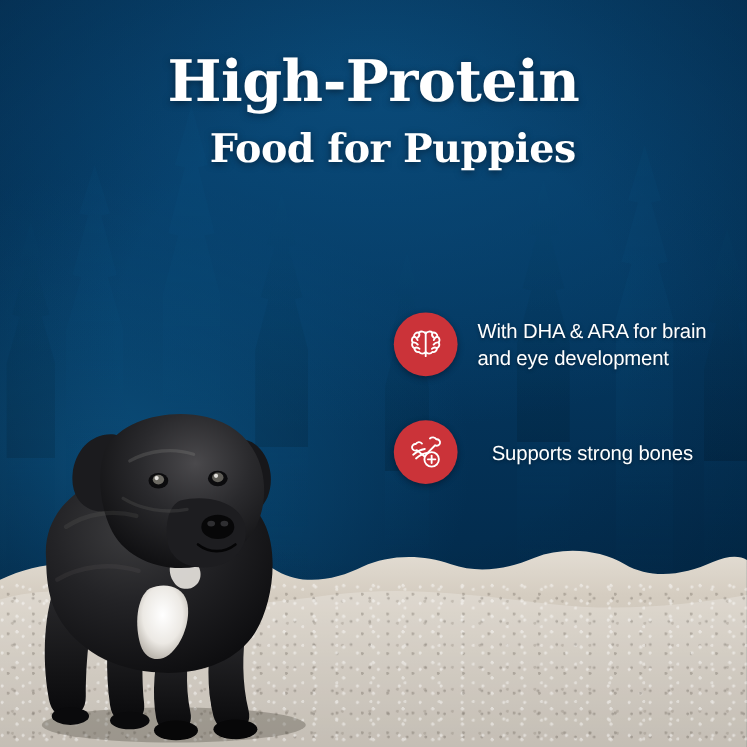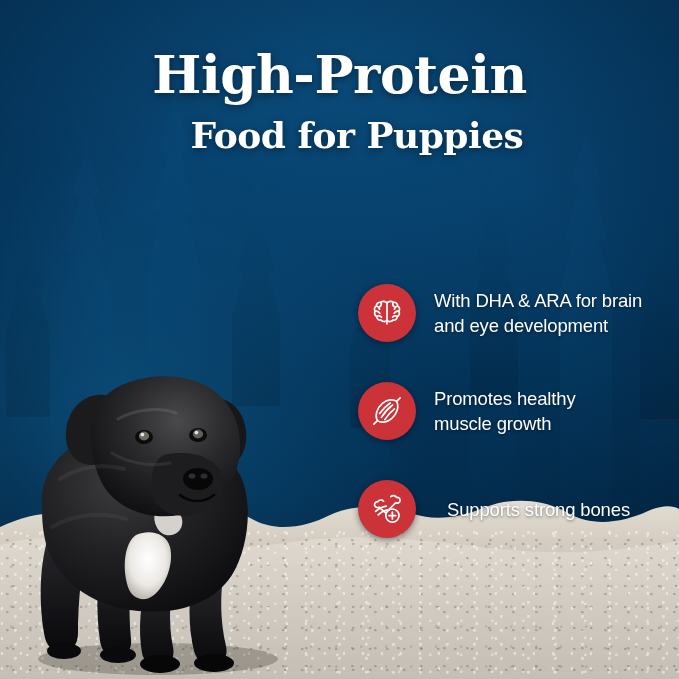--- a/index.html
+++ b/index.html
@@ -308,35 +308,20 @@
           <path d="M24.2 7.4 C23.4 9 23.8 10.8 25.2 11.8"></path>
           <path d="M28.6 11 C27 11.4 25.8 12.6 25.4 14.2"></path>
           <path d="M29.8 16.3 C28 16 26.2 16.8 25.2 18.3"></path>
           <path d="M28.3 21.4 C26.7 20.6 24.8 20.9 23.6 22.1"></path>
         </svg>
       </div>
       <div class="feature-text">With DHA &amp; ARA for brain
 and eye development</div>
     </div>
 
-    <div class="feature">
-      <div class="badge">
-        <svg width="36" height="36" viewBox="0 0 36 36" fill="none" stroke="#ffffff" stroke-width="1.7" stroke-linecap="round" stroke-linejoin="round">
-          <path d="M8.4 27.6 C5.6 22.4 8 15 13.4 10.4 C18 6.4 24.2 5.8 27.6 8.4
-                   C30.4 13.6 28 21 22.6 25.6 C18 29.6 11.8 30.2 8.4 27.6 Z"></path>
-          <path d="M27.6 8.4 L31.2 4.8"></path>
-          <path d="M8.4 27.6 L4.8 31.2"></path>
-          <path d="M12.4 24.4 C15 20 19.2 15.4 23.6 12"></path>
-          <path d="M10.6 20.6 C13.4 16.6 17.2 12.8 21.2 10"></path>
-          <path d="M15.8 26.6 C18.2 22.8 21.6 18.8 25.4 15.8"></path>
-        </svg>
-      </div>
-      <div class="feature-text">Promotes healthy
-muscle growth</div>
-    </div>
 
     <div class="feature">
       <div class="badge">
         <svg width="36" height="36" viewBox="0 0 36 36" fill="none" stroke="#ffffff" stroke-width="1.7" stroke-linecap="round" stroke-linejoin="round">
           <path d="M21.8 5.6 C23.6 4 26.4 4.4 27.6 6.4 C29.6 6 31.4 7.8 31 9.8
                    C30.6 11.8 28.4 12.8 26.6 11.8 L18.8 19.6"></path>
           <path d="M14.6 10.2 C13 8.4 10.2 8.6 9 10.6 C7 10.4 5.2 12.2 5.6 14.2
                    C6 16.2 8.2 17.2 10 16.2 L17 22"></path>
           <path d="M9.2 23.8 C12.4 20.8 16.4 19 20.4 18.6"></path>
           <path d="M6.6 20.4 C9.8 17.6 13.4 15.8 17.2 15.2"></path>

